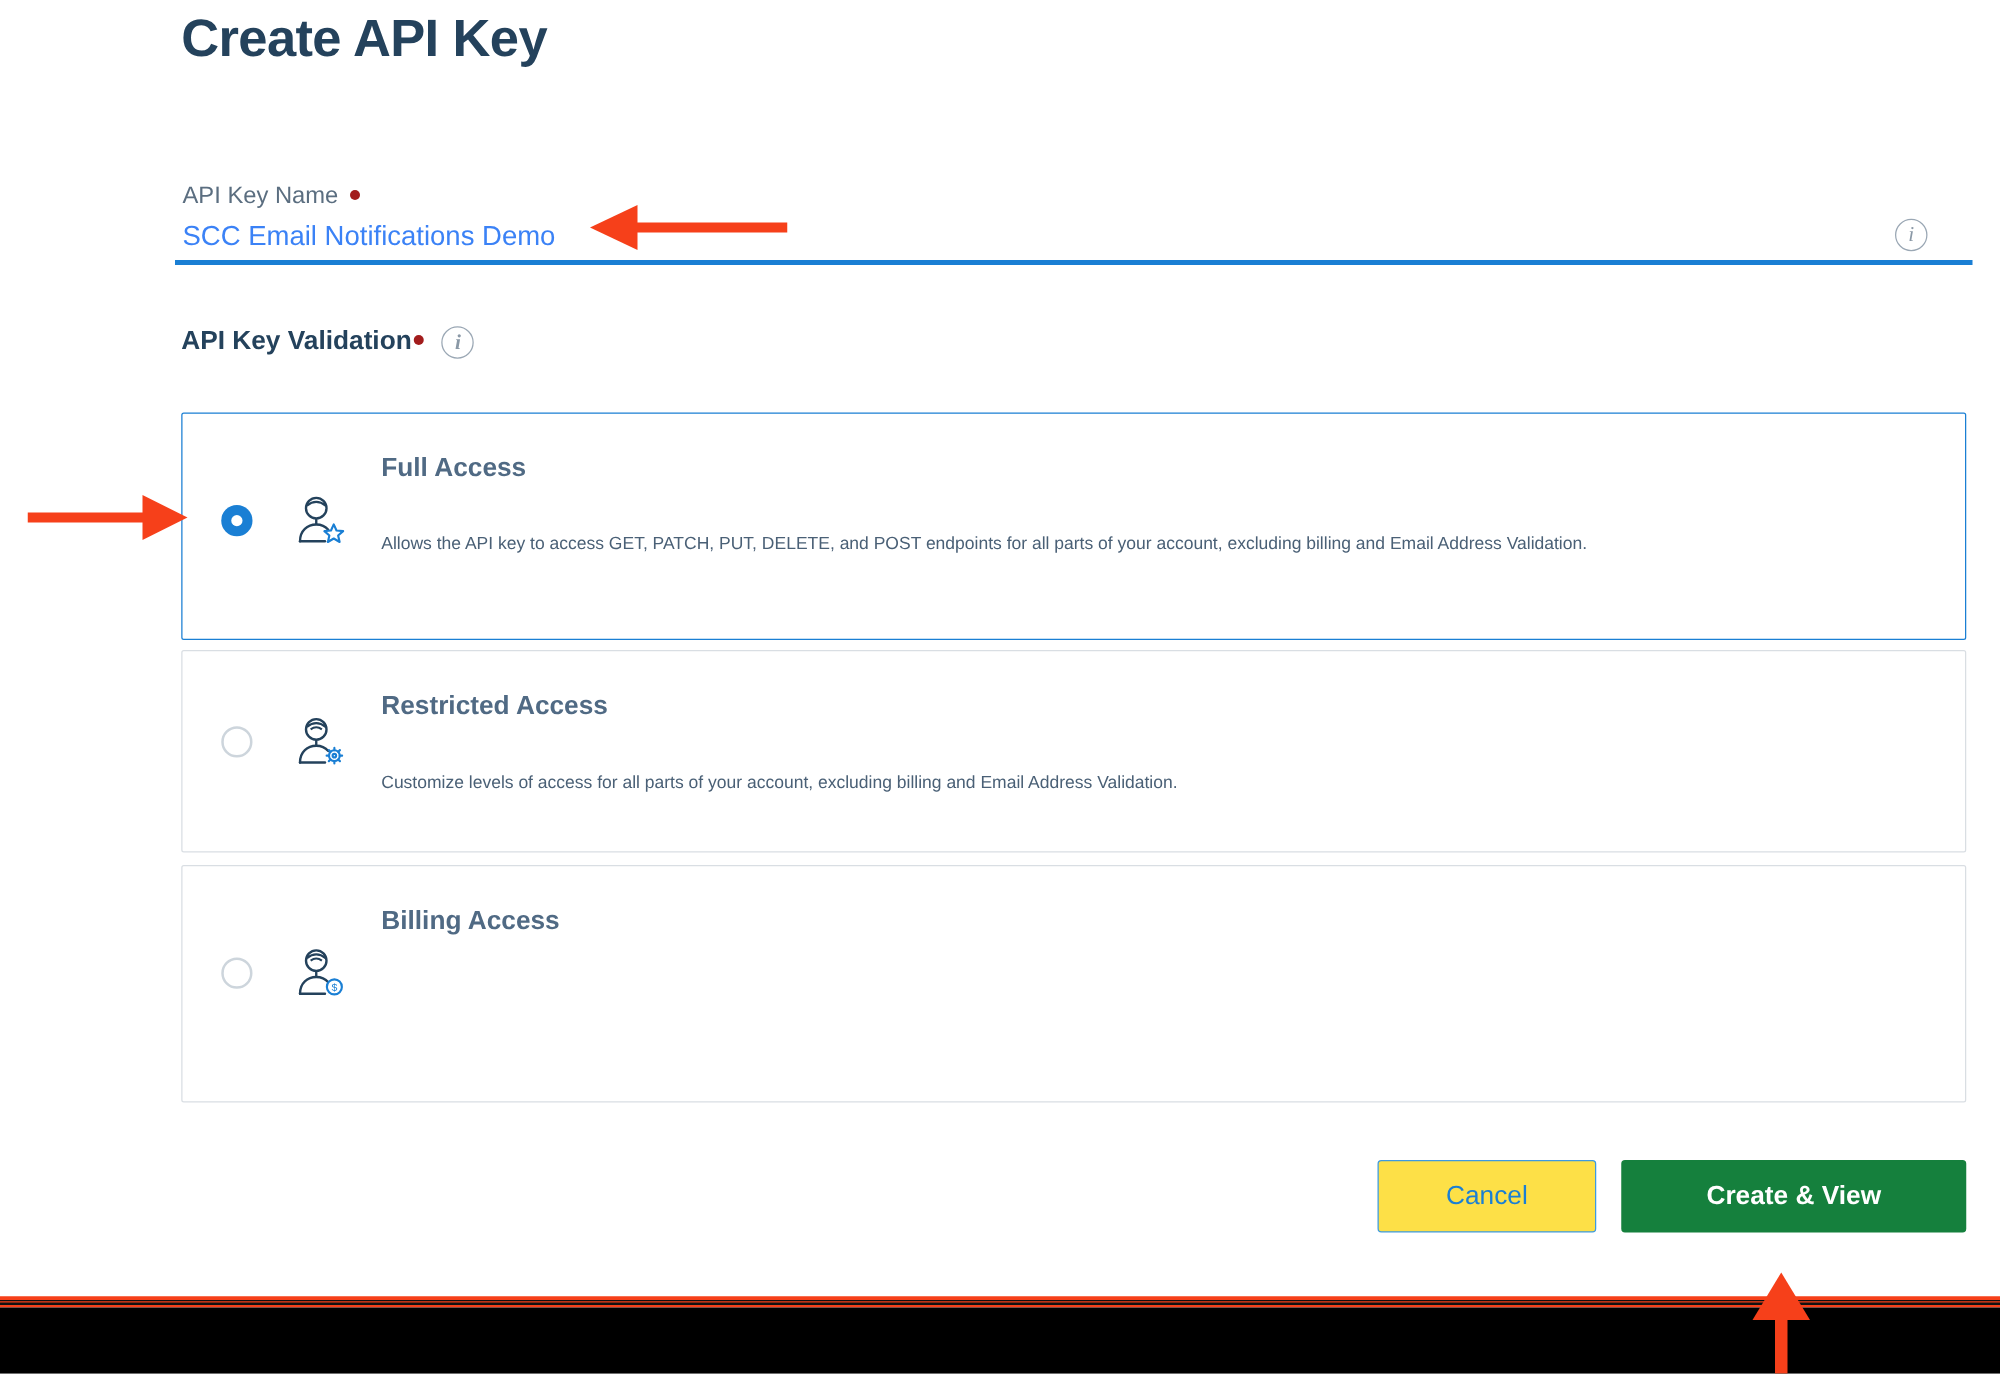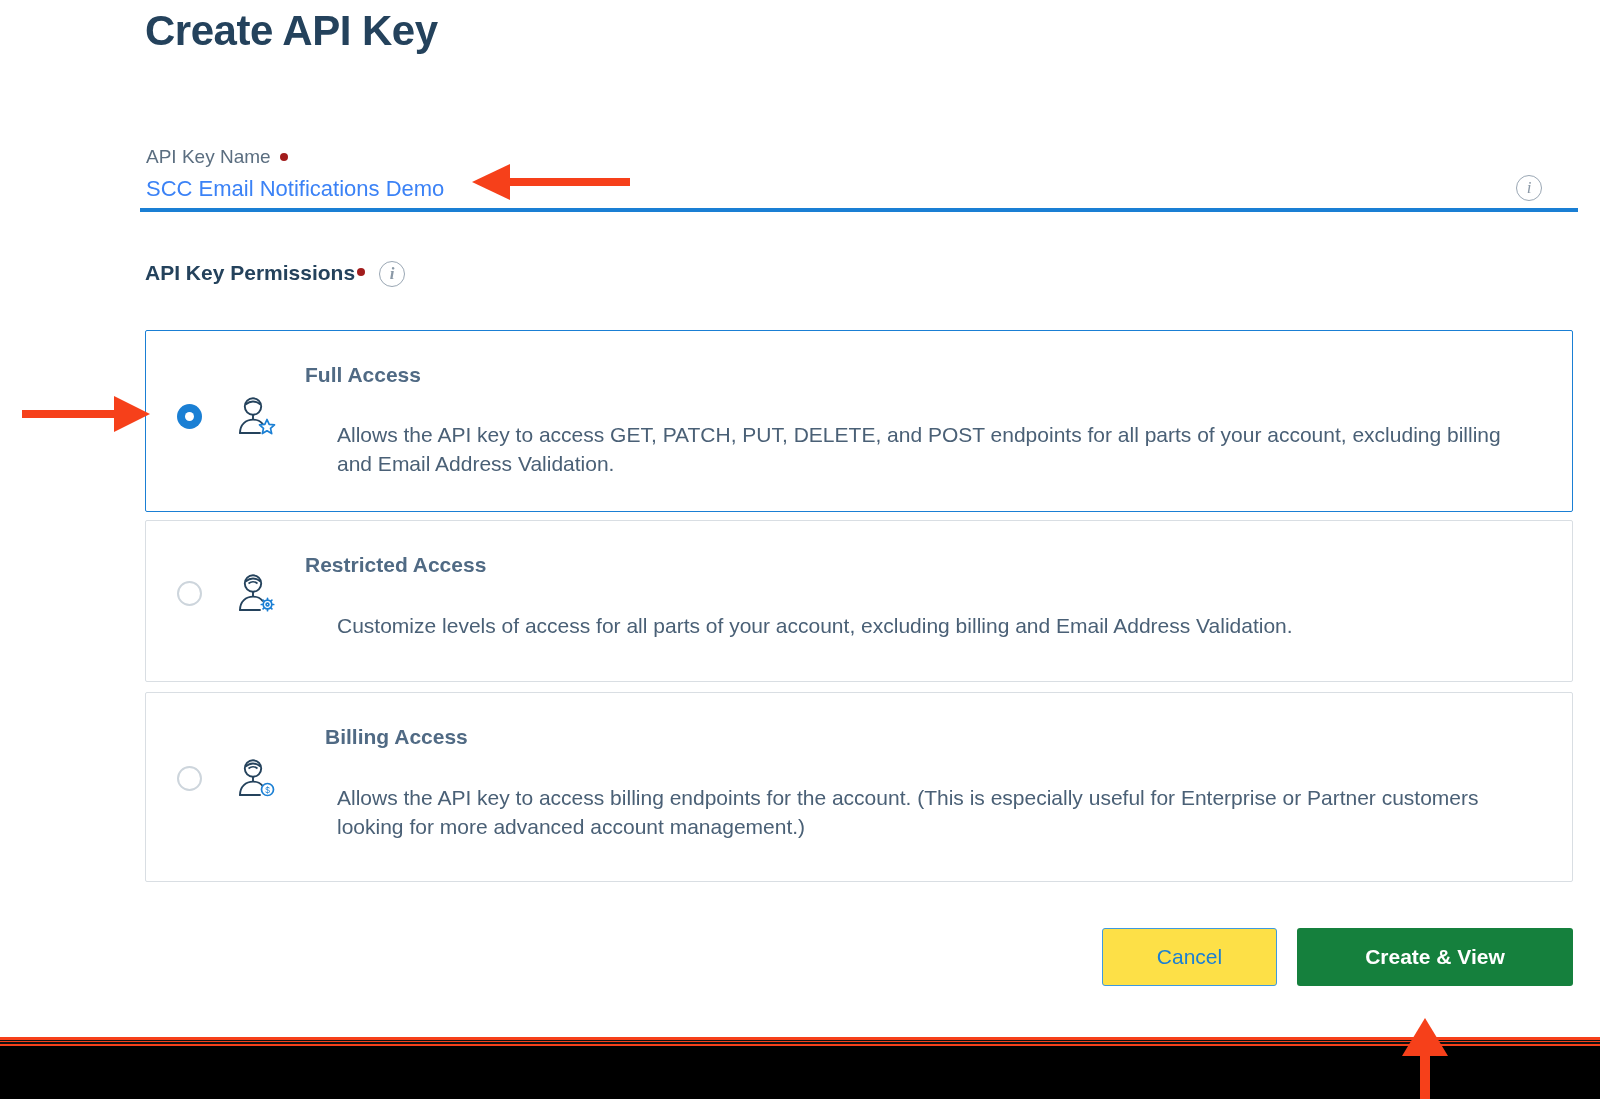--- a/index.html
+++ b/index.html
@@ -172,40 +172,39 @@
 
   .card-title {
     position: absolute;
     font-size: 21px;
     font-weight: bold;
     color: #506a84;
     white-space: nowrap;
   }
   .card-desc {
     position: absolute;
-    font-size: 21px;
+    font-size: 14px;
     line-height: 29px;
     color: #4a6076;
-    margin-left: 32px;
   }
 
   
   .card-full .radio        { left: 31px; top: 73px; }
   .card-full .persona-icon { left: 88px; top: 63px; }
   .card-full .card-title   { left: 159px; top: 32px; }
   .card-full .card-desc    { left: 159px; top: 89px; width: 1200px; }
 
   .card-restricted .radio        { left: 31px; top: 60px; }
   .card-restricted .persona-icon { left: 88px; top: 50px; }
   .card-restricted .card-title   { left: 159px; top: 32px; }
   .card-restricted .card-desc    { left: 159px; top: 90px; width: 1200px; }
 
   .card-billing .radio        { left: 31px; top: 73px; }
   .card-billing .persona-icon { left: 88px; top: 63px; }
-  .card-billing .card-title   { left: 159px; top: 32px; margin-left: 20px; }
+  .card-billing .card-title   { left: 159px; top: 32px; }
   .card-billing .card-desc    { left: 159px; top: 90px; width: 1180px; }
 
   
   .btn {
     position: absolute;
     box-sizing: border-box;
     height: 58px;
     border-radius: 3px;
     font-size: 21px;
     font-family: "Liberation Sans", sans-serif;
@@ -279,21 +278,21 @@
   <div class="page-title">Create API Key</div>
 
   <div class="field-label">
     <span>API Key Name</span><span class="req-dot"></span>
   </div>
   <input class="field-value" type="text" value="SCC Email Notifications Demo" style="">
   <div class="field-underline"></div>
   <span class="info-icon field-info">i</span>
 
   <div class="perm-heading">
-    <span>API Key Permissions</span>
+    <span>API Key Validation</span>
       <span class="req-dot req-dot-tight"></span>
     <span class="info-icon">i</span>
   </div>
 
   <div class="card card-full selected">
     <div class="radio on"></div>
     <svg class="persona-icon" viewBox="0 0 44 44">
       <circle cx="19" cy="12.5" r="8.2" fill="none" stroke="#24425c" stroke-width="1.9"></circle>
       <path d="M11.5 10.5 Q19 4.5 26.5 10.5" fill="none" stroke="#24425c" stroke-width="1.9"></path>
       <path d="M19 20.7 L19 25.2" fill="none" stroke="#24425c" stroke-width="1.9"></path>
@@ -331,21 +330,20 @@
       <circle cx="19" cy="12.5" r="8.2" fill="none" stroke="#24425c" stroke-width="1.9"></circle>
       <path d="M11.5 10.5 Q19 4.5 26.5 10.5" fill="none" stroke="#24425c" stroke-width="1.9"></path>
       <path d="M14.5 12.5 Q19 9 23.5 12.5" fill="none" stroke="#24425c" stroke-width="1.6"></path>
       <path d="M19 20.7 L19 25.2" fill="none" stroke="#24425c" stroke-width="1.9"></path>
       <path d="M6 39 C6 30.5 12 25.6 19 25.6 C23 25.6 26.4 27.2 28.6 29.8" fill="none" stroke="#24425c" stroke-width="1.9" stroke-linecap="round"></path>
       <path d="M6 39 L26 39" fill="none" stroke="#24425c" stroke-width="1.9" stroke-linecap="round"></path>
       <circle cx="33.5" cy="33.5" r="6" fill="#ffffff" stroke="#1a7fd4" stroke-width="1.7"></circle>
       <text x="33.5" y="37.2" text-anchor="middle" font-family="Liberation Sans, sans-serif" font-size="8.4" fill="#1a7fd4">$</text>
     </svg>
     <div class="card-title">Billing Access</div>
-    <div class="card-desc">Allows the API key to access billing endpoints for the account. (This is especially useful for Enterprise or Partner customers looking for more advanced account management.)</div>
   </div>
 
   <div class="btn btn-cancel">Cancel</div>
   <div class="btn btn-create">Create &amp; View</div>
 
   <div class="red-rule"></div>
   <div class="black-band"></div>
 
   <svg class="annot arrow-name" viewBox="0 0 160 45">
     <path d="M160 22 L36 22" stroke="#f6401a" stroke-width="8"></path>

